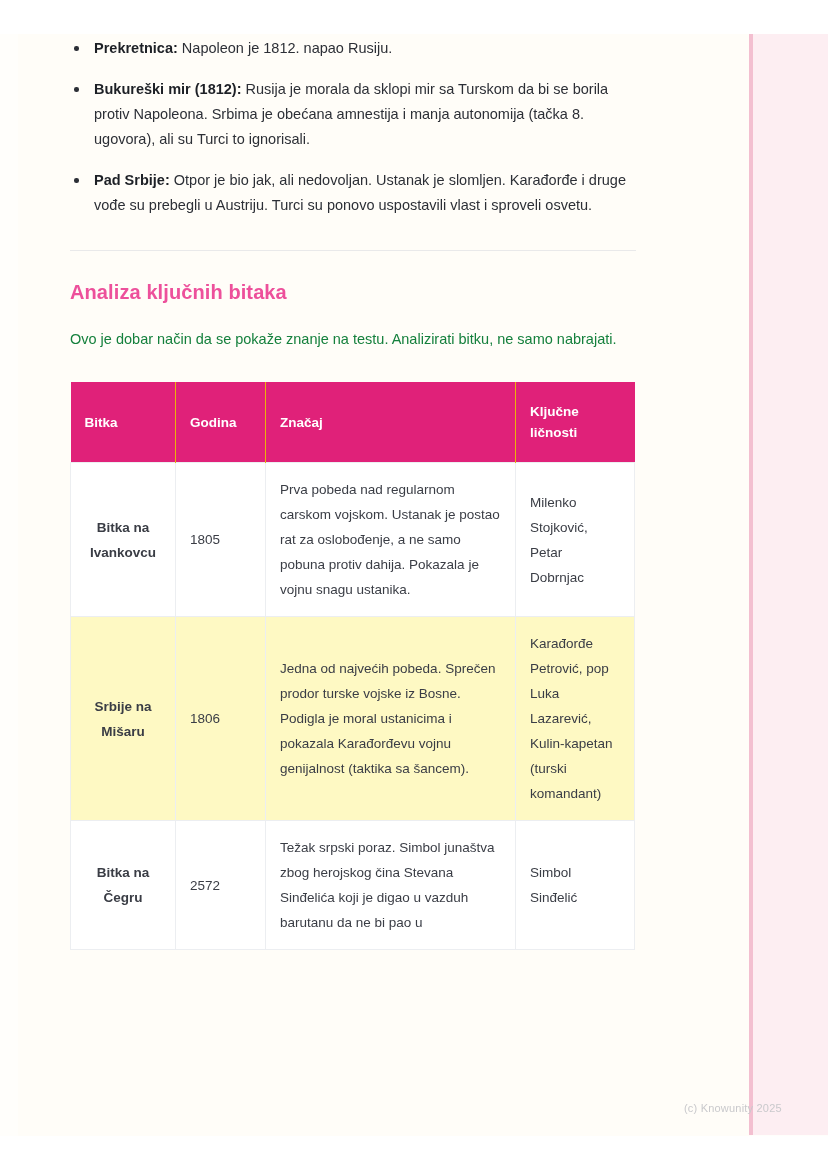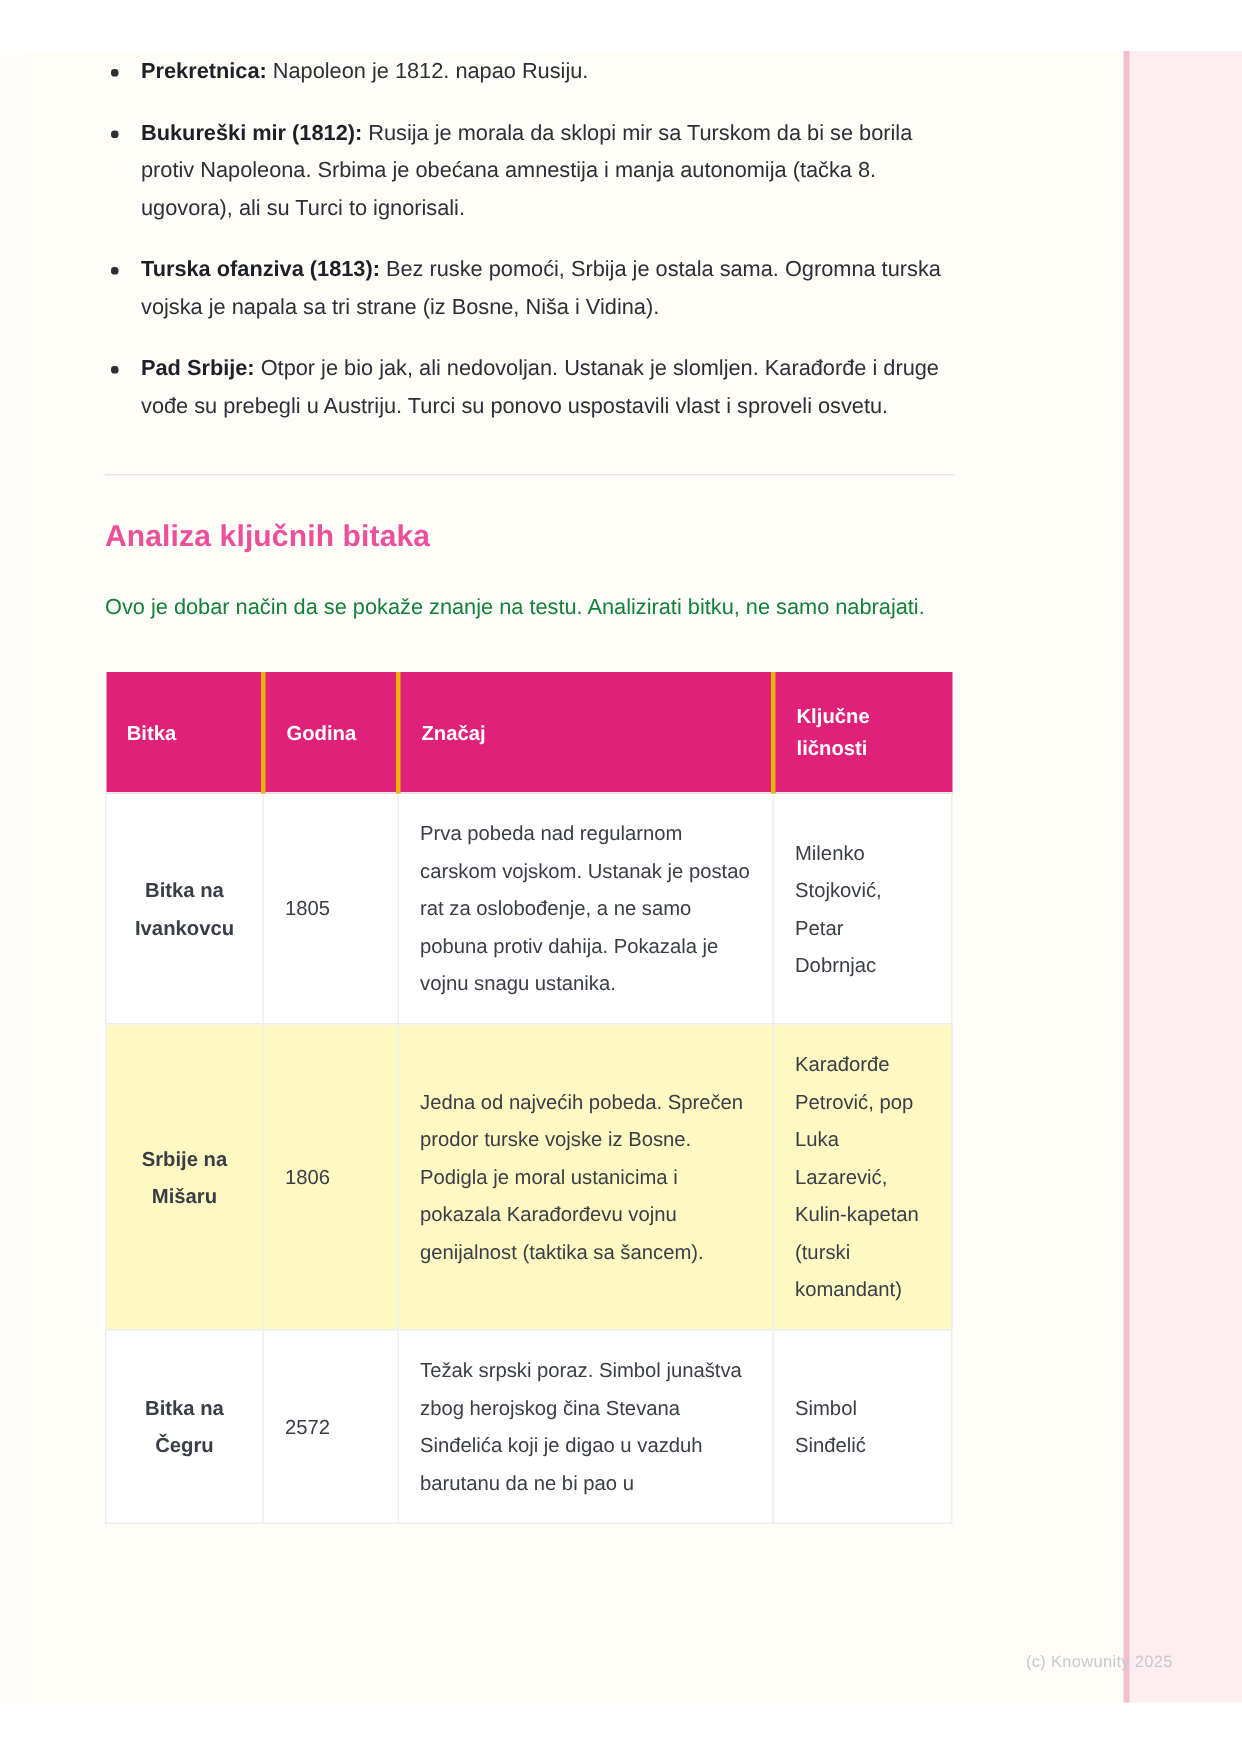--- a/index.html
+++ b/index.html
@@ -138,21 +138,21 @@
   }
   table.battles-table th {
     background: #e02179;
     color: #ffffff;
     font-weight: bold;
     font-size: 13.5px;
     line-height: 21px;
     text-align: left;
     vertical-align: middle;
     padding: 16px 14px;
-    border-right: 3px solid #eab308;
+    border-right: 1px solid #eab308;
     height: 48px;
   }
   table.battles-table th:last-child { border-right: none; }
   table.battles-table td {
     border: 1px solid #eceef1;
     padding: 14px 14px;
     vertical-align: middle;
     color: #3a3d45;
     font-size: 13.5px;
     line-height: 25px;
@@ -201,23 +201,20 @@
 
 <div class="content">
 
 
   <ul class="bullet-list">
     <li>
       <span class="li-lead">Prekretnica:</span><span> Napoleon je 1812. napao Rusiju.</span>
     </li>
     <li>
       <span class="li-lead">Bukureški mir (1812):</span><span> Rusija je morala da sklopi mir sa Turskom da bi se borila protiv Napoleona. Srbima je obećana amnestija i manja autonomija (tačka 8. ugovora), ali su Turci to ignorisali.</span>
-    </li>
-    <li>
-      <span class="li-lead">Turska ofanziva (1813):</span><span> Bez ruske pomoći, Srbija je ostala sama. Ogromna turska vojska je napala sa tri strane (iz Bosne, Niša i Vidina).</span>
     </li>
     <li>
       <span class="li-lead">Pad Srbije:</span><span> Otpor je bio jak, ali nedovoljan. Ustanak je slomljen. Karađorđe i druge vođe su prebegli u Austriju. Turci su ponovo uspostavili vlast i sproveli osvetu.</span>
     </li>
   </ul>
 
   <hr class="divider">
 
   <h2 class="section-heading-2">Analiza ključnih bitaka</h2>
 

